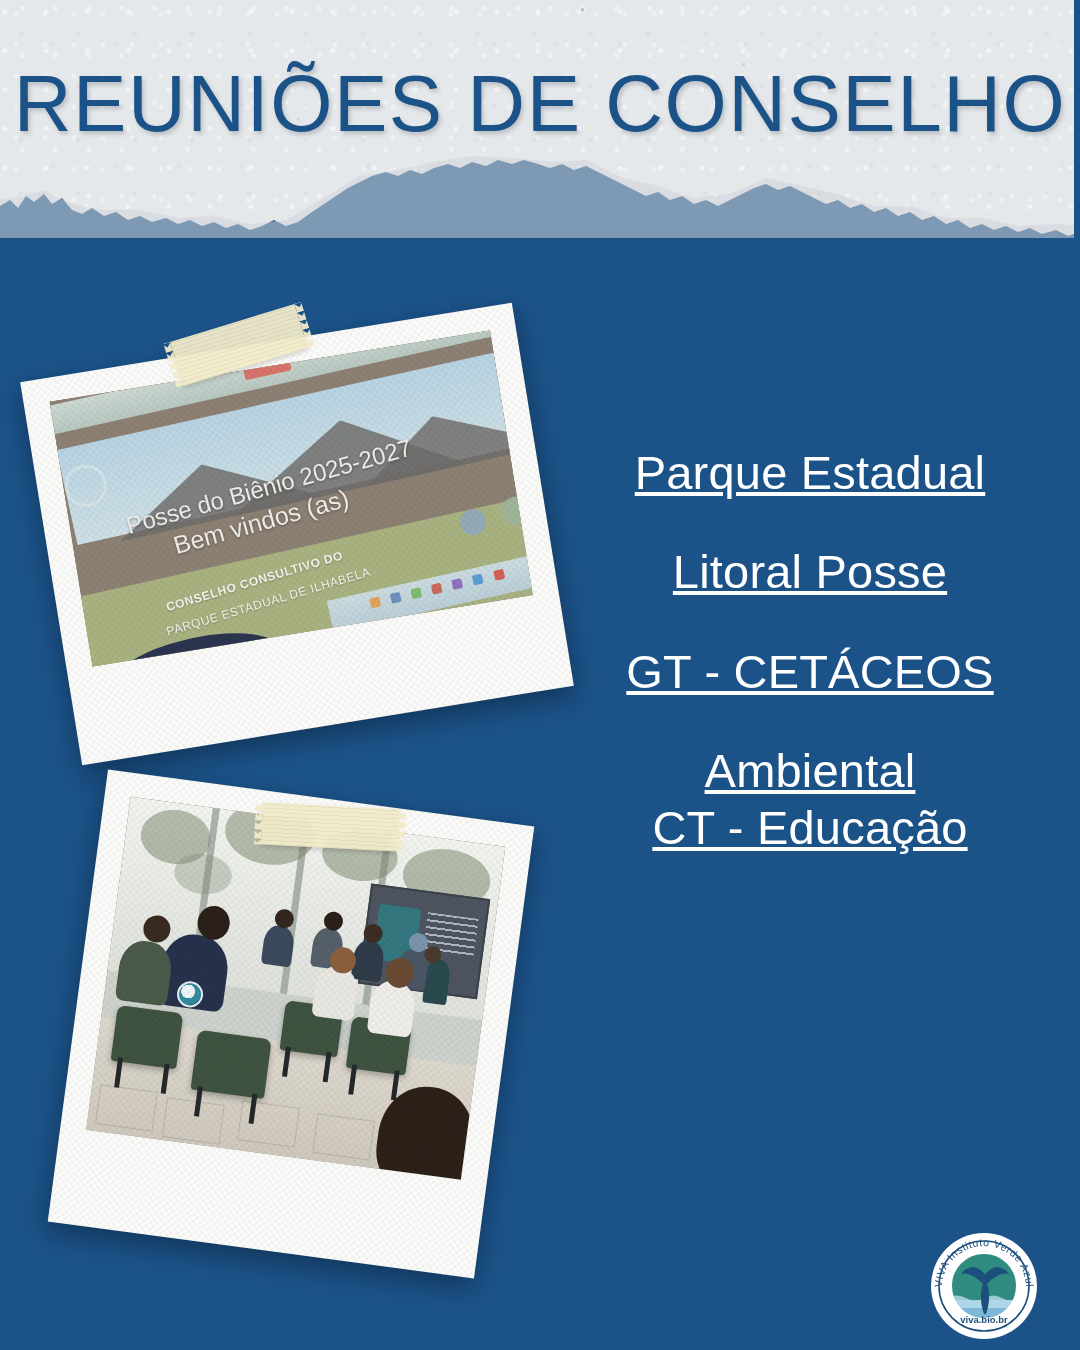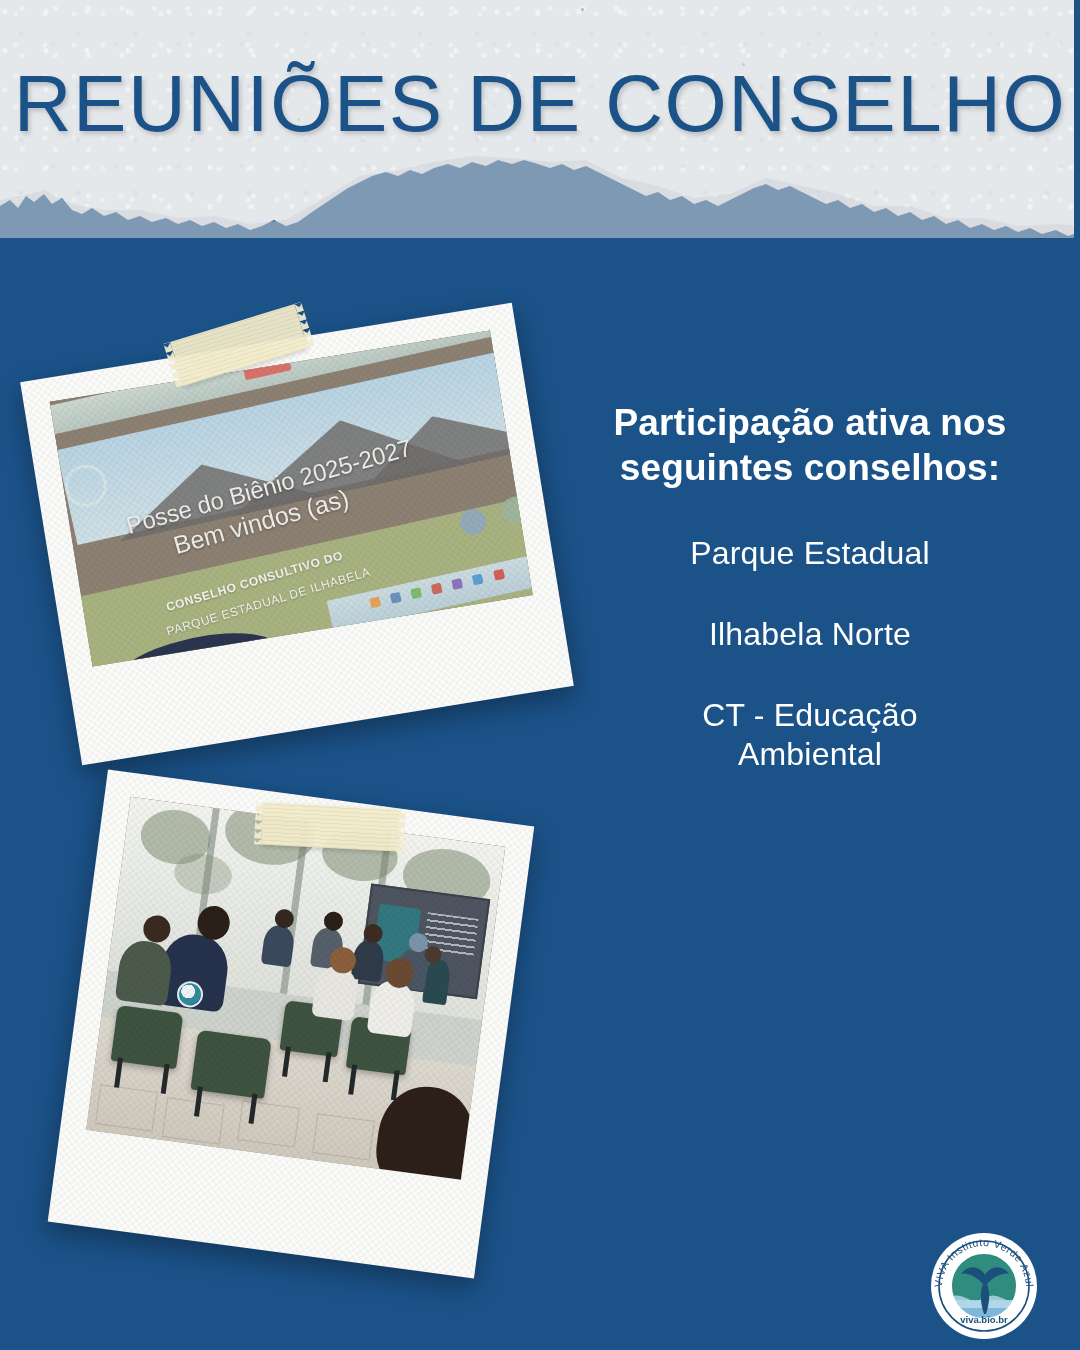--- a/index.html
+++ b/index.html
@@ -184,22 +184,22 @@
     position:absolute; left:560px; top:400px; width:500px;
     text-align:center; color:#ffffff; z-index:4;
   }
   .lead{
     font-size:37px; font-weight:700; line-height:1.22;
     letter-spacing:.1px;
     margin:0 14px 0 14px;
   }
   .council-list{ list-style:none; margin-top:44px; }
   .council-item{
-    font-size:32px; font-weight:400; line-height:1.22;
-    margin-bottom:42px; letter-spacing:.2px;
+    font-size:47px; font-weight:400; line-height:1.22;
+    margin-bottom:42px; letter-spacing:.2px;text-decoration:underline;
   }
   .council-item:last-child{ margin-bottom:0; }
   .council-item span{ display:block; }
 
   
   .brand{
     position:absolute; left:928px; top:1230px; width:112px; height:112px; z-index:7;
   }
 </style>
 </head>
@@ -335,34 +335,33 @@
         <div class="head" style="right:-2%; bottom:-6%; width:96px; height:108px; background:#2d2018; border-radius:48% 48% 40% 40%;"></div>
       </div>
     </div>
   </div>
 
   <div class="tape" id="tape-2">
       <div class="grain"></div>
     </div>
 
   <div class="text-col">
-    <div class="lead">
-      <span>Participação ativa nos</span>
-      <span>seguintes conselhos:</span>
-    </div>
     <ul class="council-list">
       <li class="council-item">
         <span>Parque Estadual</span>
       </li>
       <li class="council-item">
-        <span>Ilhabela Norte</span>
+        <span>Litoral Posse</span>
       </li>
       <li class="council-item">
+        <span>GT - CETÁCEOS</span>
+      </li>
+      <li class="council-item">
+        <span>Ambiental</span>
         <span>CT - Educação</span>
-        <span>Ambiental</span>
       </li>
     </ul>
   </div>
 
   <div class="brand">
     <svg viewBox="0 0 112 112" width="112" height="112">
       <defs>
         <path id="arcPath" d="M 14,58 A 42,42 0 0 1 98,58"></path>
         <clipPath id="innerClip">
             <circle cx="56" cy="56" r="33"></circle>

